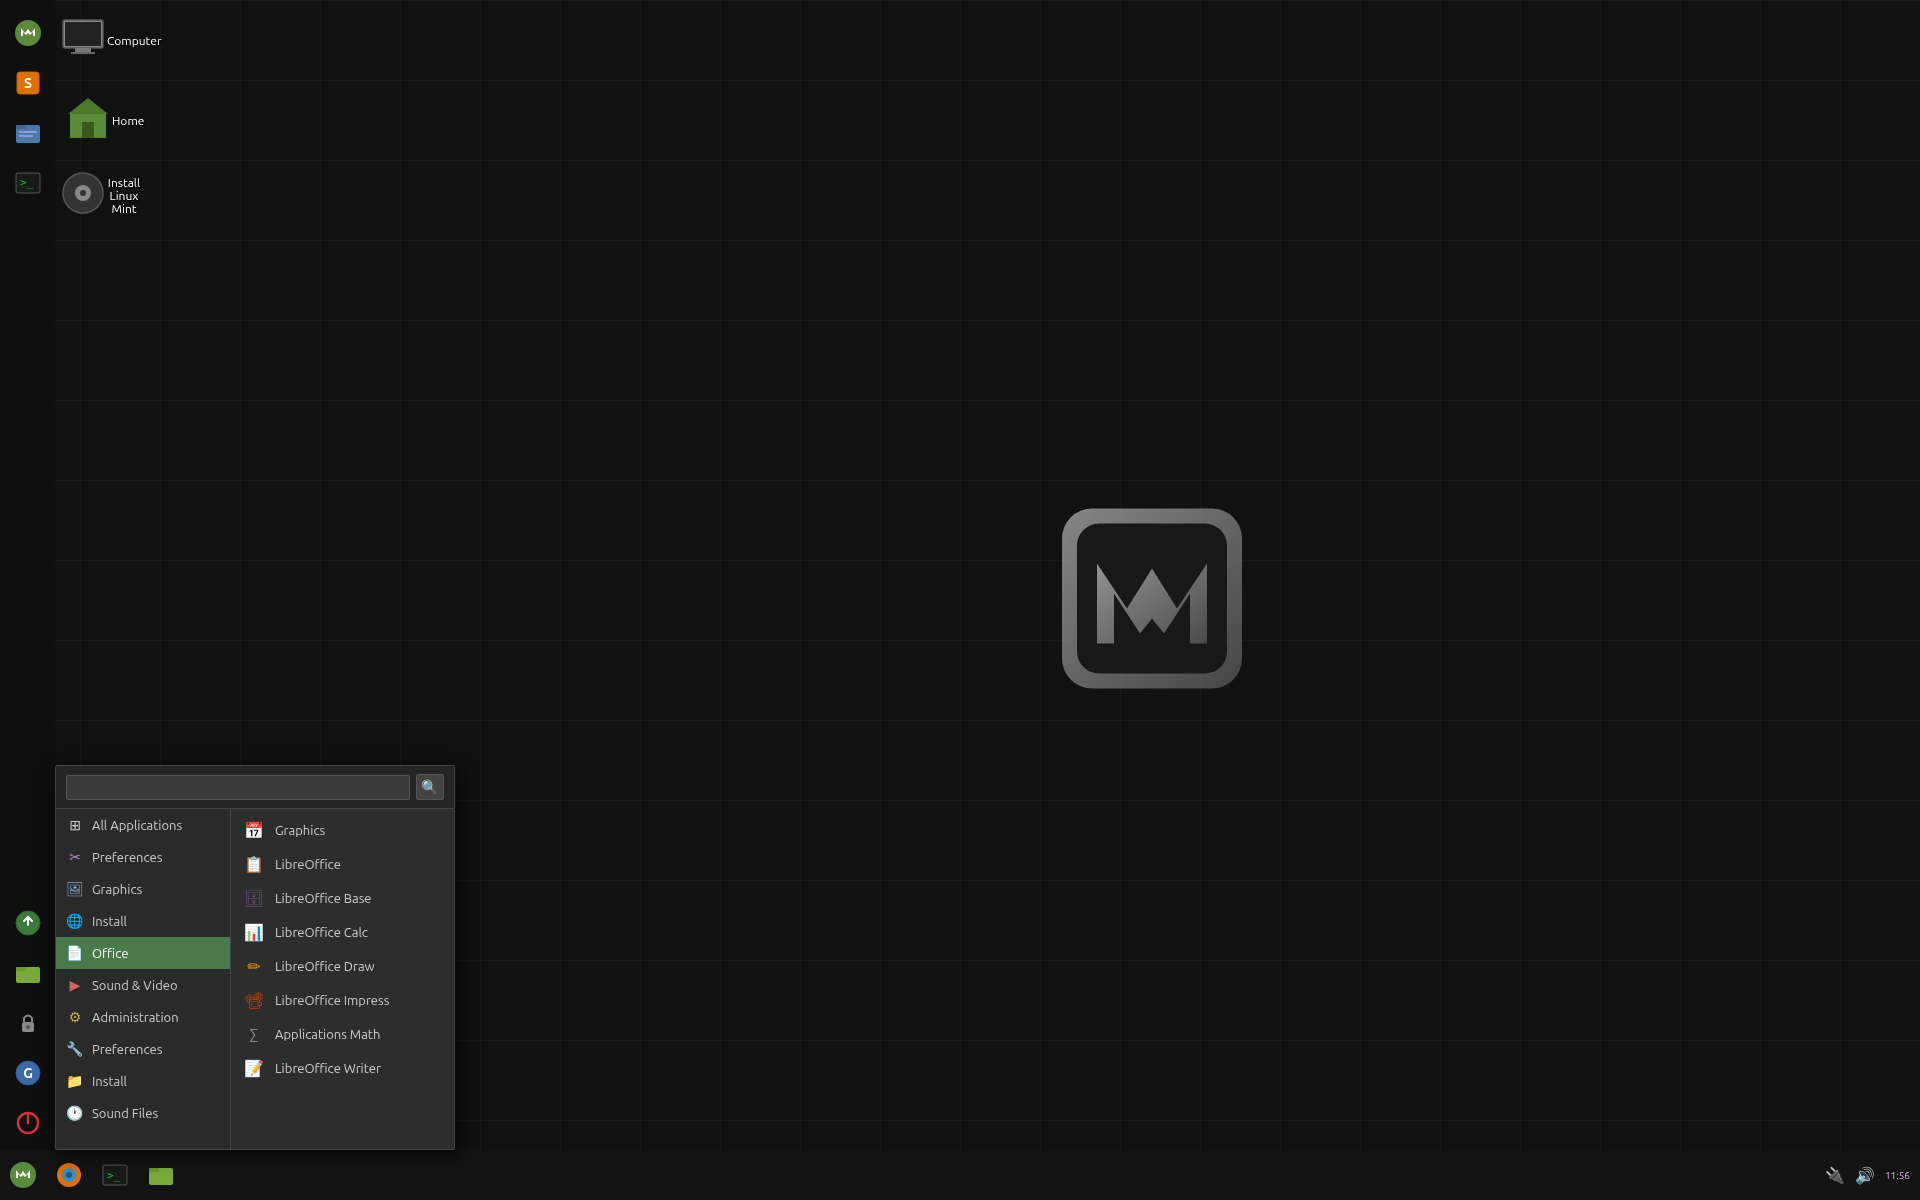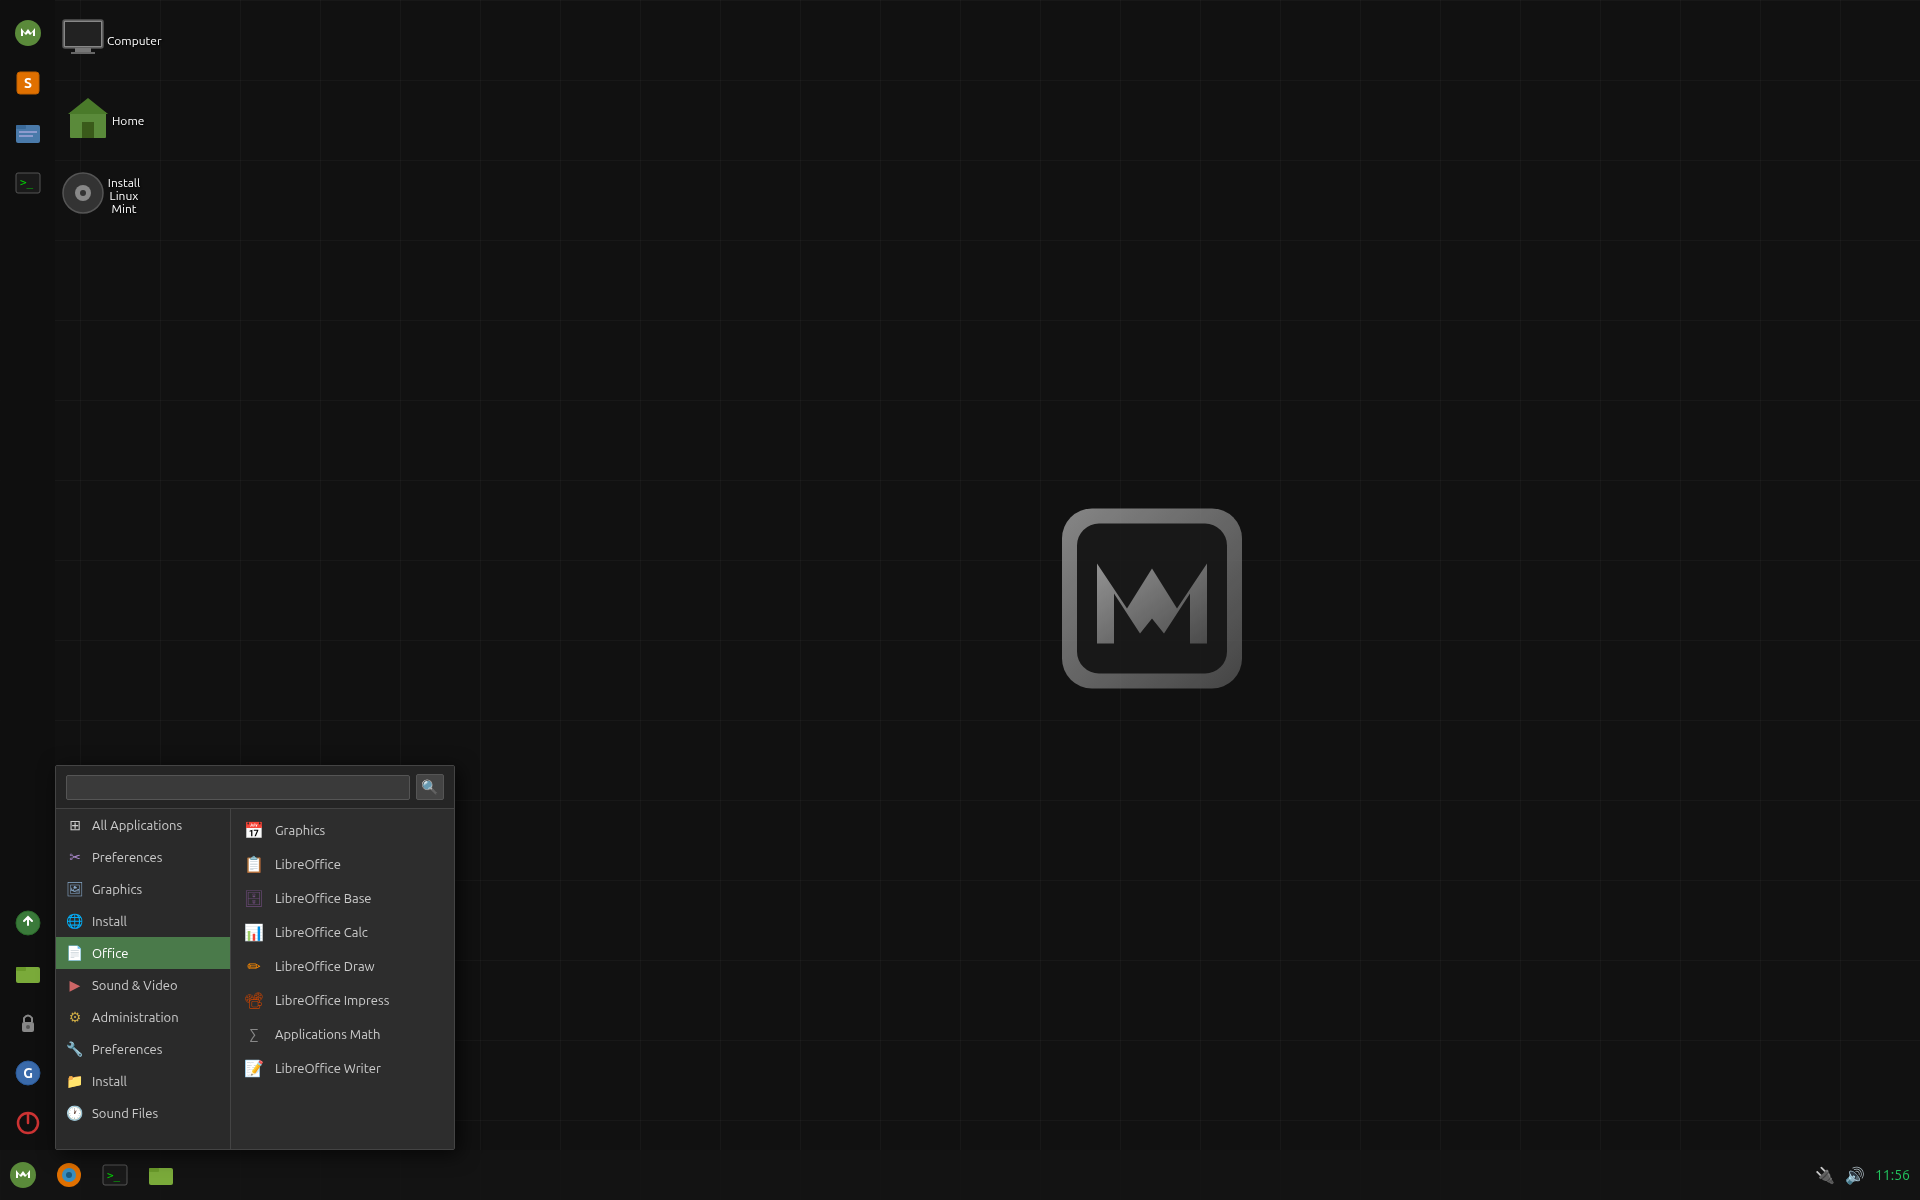--- a/index.html
+++ b/index.html
@@ -451,17 +451,17 @@
       <div class="taskbar-icon">
         <svg width="30" height="30" viewBox="0 0 30 30">
           <rect x="3" y="8" width="24" height="17" rx="2" fill="#7aaa3a"></rect>
           <rect x="3" y="8" width="10" height="4" rx="1" fill="#6a9a2a"></rect>
         </svg>
       </div>
     </div>
     <div class="taskbar-right">
       <span style="font-size:16px; cursor:pointer;">🔌</span>
       <span style="font-size:16px; cursor:pointer;">🔊</span>
-      <span style="font-size:14px; color:#22c55e;">11:56</span>
+      <span style="font-size:10px; color:#f0abfc;">11:56</span>
     </div>
   </div>
 
 </div>
 
 </body></html>

